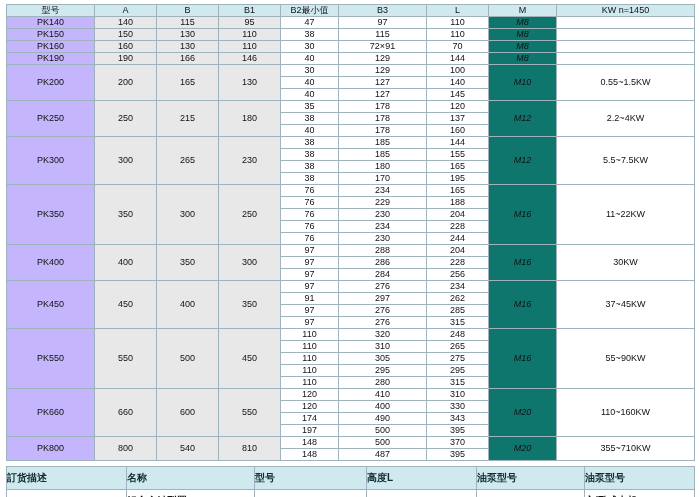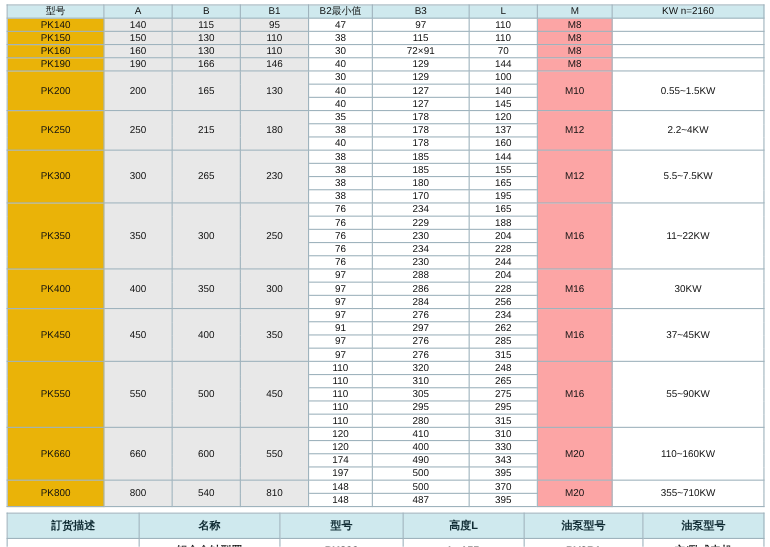--- a/index.html
+++ b/index.html
@@ -39,52 +39,53 @@
   }
   thead th {
     background: #cfe9ee;
     font-weight: bold;
     font-size: 9.5px;
     height: 19px;
     line-height: 19px;
     color: #0f2b33;
   }
   td.model {
-    background: #eab308;
+    background: #c4b5fd;
     font-weight: bold;
     font-size: 9.5px;
   }
   td.dim {
     background: #e8e8e8;
     font-weight: normal;
     font-size: 9.5px;
   }
   td.sub {
     background: #ffffff;
   }
   td.mcol {
-    background: #fca5a5;
+    background: #0f766e;
     font-size: 9px;
+    font-style: italic;
   }
   td.kwcol {
     background: #ffffff;
     font-size: 9px;
   }
   .order-wrap {
     margin-top: 5px;
   }
   table.order {
     border-collapse: collapse;
     width: 688px;
     table-layout: fixed;
   }
   table.order td {
     border: 1px solid #9fb3bd;
     font-size: 10px;
-    text-align: center;
+    text-align: left;
     vertical-align: middle;
     height: 22px;
     padding: 0;
   }
   table.order tr.head td {
     background: #cfe9ee;
     font-weight: bold;
     color: #0f2b33;
   }
   table.order tr.body td {
@@ -113,21 +114,21 @@
     <thead>
       <tr>
         <th>型号</th>
         <th>A</th>
         <th>B</th>
         <th>B1</th>
         <th>B2最小值</th>
         <th>B3</th>
         <th>L</th>
         <th>M</th>
-        <th>KW n=2160</th>
+        <th>KW n=1450</th>
       </tr>
     </thead>
     <tbody id="spec-body">
         <tr>
           <td class="model" rowspan="1">PK140</td>
           <td class="dim" rowspan="1">140</td>
           <td class="dim" rowspan="1">115</td>
           <td class="dim" rowspan="1">95</td>
           <td class="sub">47</td>
           <td class="sub">97</td>

